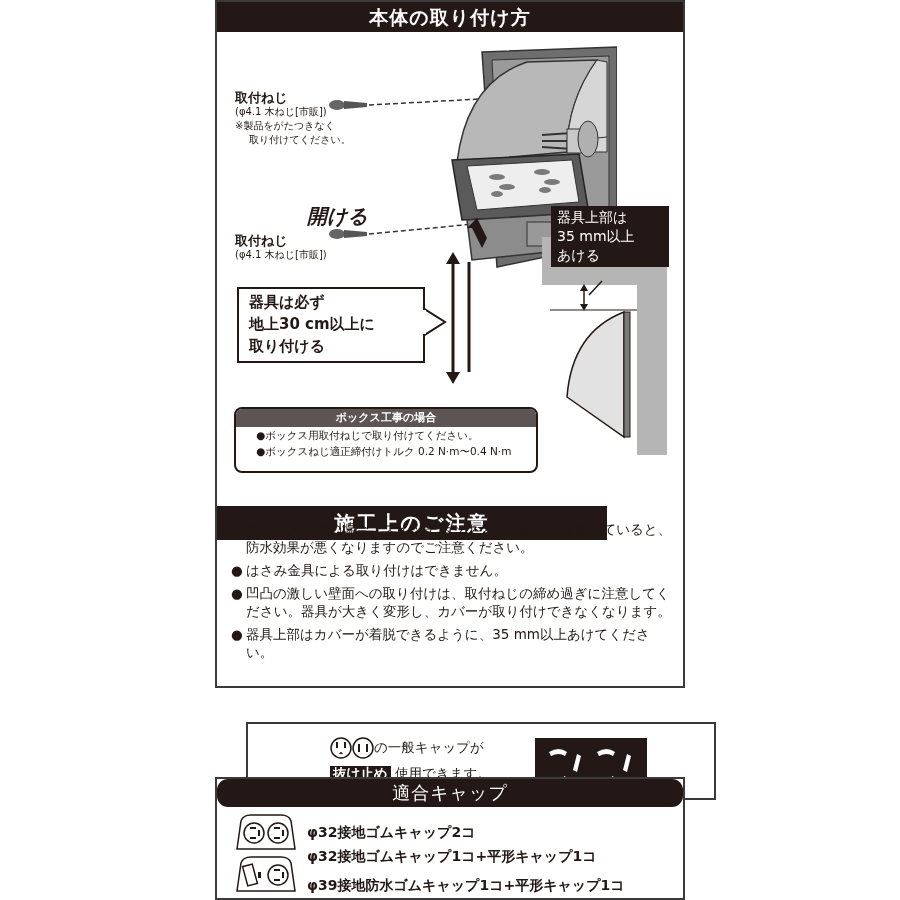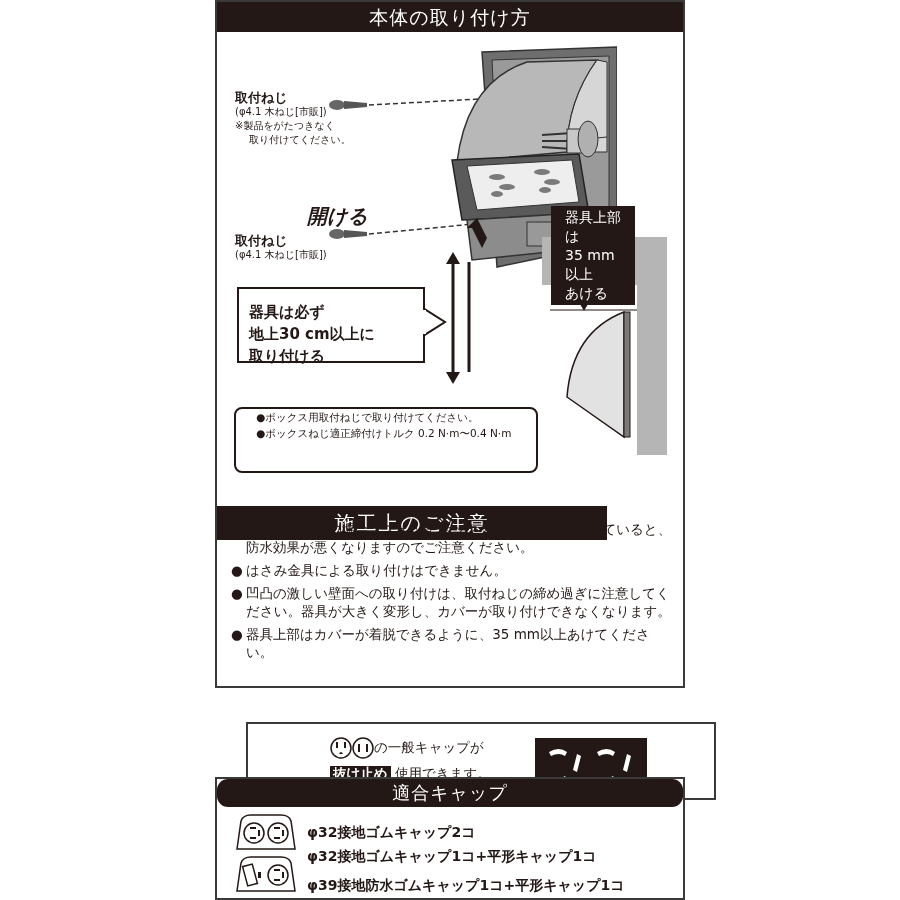--- a/index.html
+++ b/index.html
@@ -1,35 +1,35 @@
 <!DOCTYPE html>
 <html><head>
 <meta charset="utf-8">
 <style>
   html,body{margin:0;padding:0;background:#ffffff;}
   body{width:900px;height:900px;position:relative;overflow:hidden;
        font-family:"DejaVu Sans","Liberation Sans",sans-serif;color:#231815;}
   .panel{position:absolute;left:215px;width:466px;border:2px solid #3a3a3a;background:#fff;box-sizing:content-box;}
-  .hdr{background:#231815;color:#fff;text-align:center;font-weight:normal;}
+  .hdr{background:#231815;color:#fff;text-align:center;font-weight:bold;}
   
   #p1{top:0;height:684px;}
   #p1 .hdr1{height:30px;line-height:30px;font-size:19px;letter-spacing:1px;}
   .abs{position:absolute;}
   .lbl-main{font-size:13px;font-weight:bold;line-height:15px;}
   .lbl-sub{font-size:10px;line-height:14px;}
   .callout{position:absolute;left:20px;top:285px;width:188px;height:76px;border:2px solid #231815;background:#fff;
-           font-size:15px;font-weight:bold;line-height:22px;padding:12px 10px;box-sizing:border-box;}
+           font-size:15px;font-weight:bold;line-height:22px;padding:2px 10px;box-sizing:border-box;}
   .box-note{position:absolute;left:17px;top:405px;width:300px;height:62px;border:2px solid #231815;border-radius:8px;overflow:hidden;background:#fff;}
   .box-note .nh{background:#5c5553;color:#fff;font-size:11px;font-weight:bold;text-align:center;height:18px;line-height:18px;}
   .box-note .nl{font-size:10.5px;line-height:16px;padding-left:20px;white-space:nowrap;}
   .hdr2{height:34px;line-height:34px;font-size:20px;letter-spacing:2px;position:absolute;left:0;top:504px;width:390px;}
   .caution{position:absolute;left:14px;top:518px;width:445px;font-size:13.5px;line-height:18px;}
   .caution .ci{display:flex;margin-bottom:5px;}
   .caution .dot{flex:0 0 15px;}
-  .spec-label{position:absolute;left:334px;top:204px;width:84px;background:#231815;color:#fff;font-size:14px;line-height:19px;padding:2px 14px;box-sizing:border-box;}
+  .spec-label{position:absolute;left:334px;top:204px;width:118px;background:#231815;color:#fff;font-size:14px;line-height:19px;padding:2px 6px;box-sizing:border-box;}
   
   #p2{top:722px;height:74px;margin-left:31px;}
   .p2txt{position:absolute;left:82px;top:10px;font-size:13.5px;line-height:26px;white-space:nowrap;}
   .inv{background:#231815;color:#fff;padding:1px 3px;font-weight:bold;font-family:Liberation Mono, monospace;}
   .capblk{position:absolute;left:287px;top:14px;width:112px;height:52px;background:#231815;}
   
   #p3{top:777px;height:119px;}
   #p3 .hdr3{height:28px;line-height:28px;font-size:18px;font-weight:normal;letter-spacing:1px;border-radius:11px;}
   .caprow{position:absolute;left:90px;font-size:14px;font-weight:bold;line-height:19px;white-space:nowrap;}
 </style>
@@ -137,20 +137,21 @@
     <polygon points="42,74 38,67 46,67" fill="#231815"></polygon>
     <line x1="47" y1="58" x2="60" y2="44" stroke="#231815" stroke-width="1.5"></line>
   </svg>
   <div class="spec-label">
     <div>器具上部は</div>
     <div>35 mm以上</div>
     <div>あける</div>
   </div>
 
   <div class="box-note">
+    <div class="nh">ボックス工事の場合</div>
     <div class="nl">●ボックス用取付ねじで取り付けてください。</div>
     <div class="nl">●ボックスねじ適正締付けトルク 0.2 N·m〜0.4 N·m</div>
   </div>
 
   <div class="hdr hdr2">施工上のご注意</div>
 
   <div class="caution">
     <div class="ci">
       <span class="dot">●</span>
       <span>ボックス工事の場合、スイッチボックスが壁面より浮き出ていると、防水効果が悪くなりますのでご注意ください。</span>

